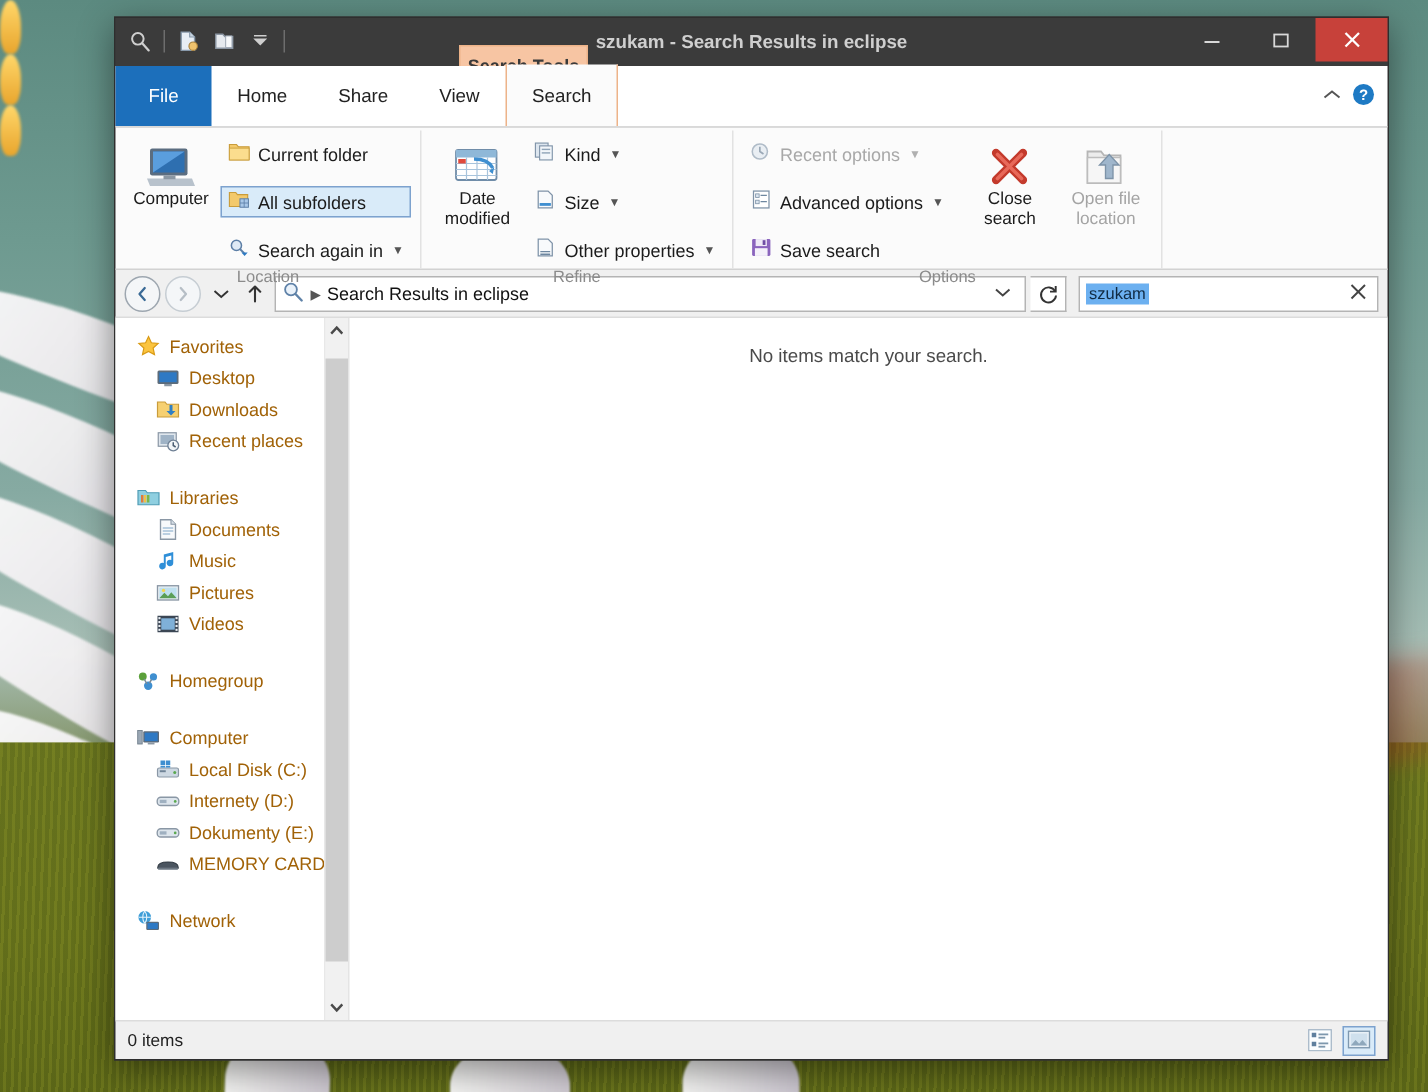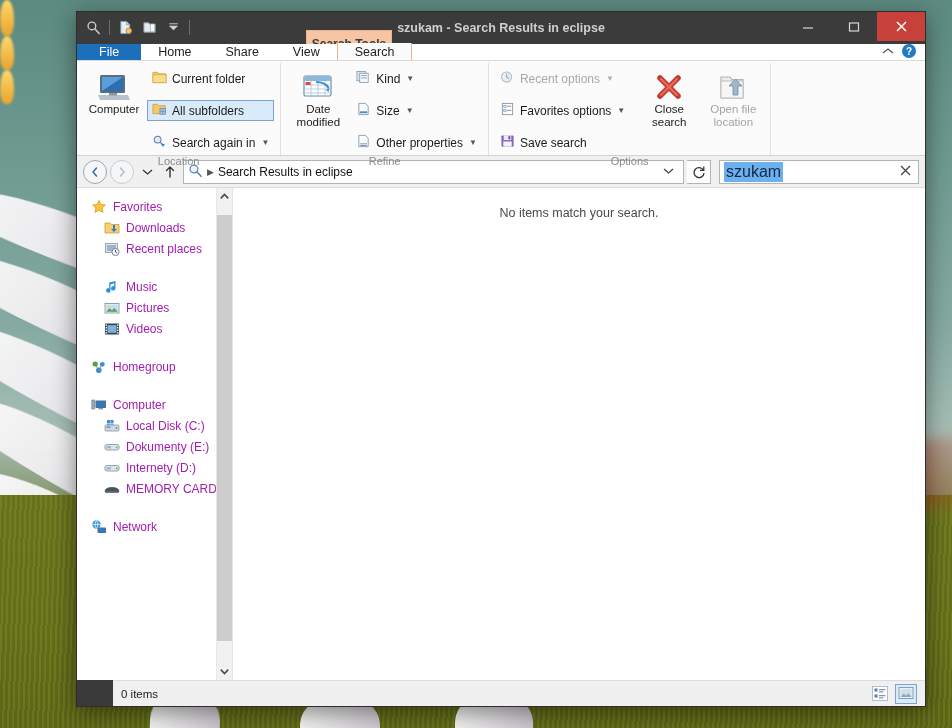--- a/index.html
+++ b/index.html
@@ -113,21 +113,21 @@
   }
   .wc {
     width: 46px; height: 29px;
     display: flex; align-items: center; justify-content: center;
     color: #d8d8d8;
   }
   #wc-close { background: #c7413a; width: 48px; }
 
   
   #tabstrip {
-    height: 17px; background: #ffffff;
+    height: 41px; background: #ffffff;
     display: flex; align-items: stretch;
     border-bottom: 1px solid #d9d9d9;
     position: relative; flex: none;
   }
   .tab {
     padding: 0 17px; display: flex; align-items: center;
     font-size: 12.5px; color: #222;
     white-space: nowrap;
   }
   #tab-file {
@@ -218,32 +218,32 @@
     border-left: none; background: #fff;
     display: flex; align-items: center; justify-content: center;
     color: #333; font-size: 13px;
   }
   #searchbox {
     width: 200px; height: 24px; background: #fff;
     border: 1px solid #b4b4b4; margin-left: 5px;
     display: flex; align-items: center; padding: 0 4px;
   }
   #search-value {
-    font-size: 16px; color: #111;
+    font-size: 11px; color: #111;
     background: #6cb0f0; color: #102a42;
     padding: 1px 2px;
   }
   #search-clear { margin-left: auto; color: #444; font-size: 12px; padding: 0 3px; }
 
   
   #bodyrow { flex: 1; display: flex; background: #fff; min-height: 0; }
 
   #nav {
     width: 139px; background: #fff;
-    padding: 8px 0 0 0; font-size: 12px; color: #a21caf;
+    padding: 8px 0 0 0; font-size: 12px; color: #a16207;
     overflow: hidden; position: relative; flex: none;
   }
   .navitem {
     display: flex; align-items: center; gap: 6px;
     height: 21px; padding-left: 14px; white-space: nowrap;
   }
   .navitem.child { padding-left: 27px; }
   .navgap { height: 17px; }
   .navicon { width: 16px; height: 16px; flex: none; position: relative; }
 
@@ -270,21 +270,21 @@
     position: relative;
   }
   #empty-msg { font-size: 12.5px; color: #4a4a4a; }
 
   
   #statusbar {
     height: 26px; background: #f0f0f0;
     border-top: 1px solid #dcdcdc;
     display: flex; align-items: center;
     padding: 0 8px; flex: none;
-    font-size: 11.5px; color: #222; margin-left: 36px;
+    font-size: 11.5px; color: #222;
   }
   #status-views { margin-left: auto; display: flex; gap: 4px; align-items: center; }
   .viewbtn {
     width: 22px; height: 20px;
     display: flex; align-items: center; justify-content: center;
   }
   .viewbtn.active { background: #d9ebf9; border: 1px solid #7da2ce; }
 </style>
 </head>
 <body>
@@ -514,21 +514,21 @@
           <div class="smallbtn">
             <span>
               <svg width="15" height="14" viewBox="0 0 16 14">
                 <rect x="2.5" y="1" width="11" height="12" fill="#fff" stroke="#7f93a8" stroke-width="0.9"></rect>
                 <rect x="4" y="3" width="2.5" height="2.5" fill="#dce6f0" stroke="#7f93a8" stroke-width="0.6"></rect>
                 <rect x="4" y="7.5" width="2.5" height="2.5" fill="#dce6f0" stroke="#7f93a8" stroke-width="0.6"></rect>
                 <line x1="7.5" y1="4" x2="12" y2="4" stroke="#6e87a0" stroke-width="0.9"></line>
                 <line x1="7.5" y1="8.5" x2="12" y2="8.5" stroke="#6e87a0" stroke-width="0.9"></line>
               </svg>
             </span>
-            <span>Favorites options</span>
+            <span>Advanced options</span>
             <span class="caret">▼</span>
           </div>
           <div class="smallbtn">
             <span>
               <svg width="15" height="14" viewBox="0 0 16 14">
                 <rect x="1.5" y="1" width="13" height="12" rx="1" fill="#8a64bd"></rect>
                 <rect x="4" y="1" width="8" height="5" fill="#efeaf7"></rect>
                 <rect x="9" y="1.8" width="2" height="3.4" fill="#6f4ea3"></rect>
                 <rect x="3.5" y="7.5" width="9" height="5.5" fill="#f4f1fa"></rect>
               </svg>
@@ -631,40 +631,75 @@
         <span class="navicon">
           <svg width="16" height="16" viewBox="0 0 16 16">
               <path d="M8 1.4l1.9 4.1 4.5.5-3.3 3 .9 4.4L8 11.3 4 13.4l.9-4.4-3.3-3 4.5-.5z" fill="#fbc43f" stroke="#d99a14" stroke-width="0.8"></path>
             </svg>
         </span>
         <span>Favorites</span>
       </div>
       <div class="navitem child">
         <span class="navicon">
           <svg width="16" height="16" viewBox="0 0 16 16">
+              <rect x="1" y="3" width="14" height="9" rx="1" fill="#5c6b7a"></rect>
+              <rect x="2.2" y="4.2" width="11.6" height="6.6" fill="#2e79c4"></rect>
+              <rect x="5.5" y="12" width="5" height="1.5" fill="#8b97a3"></rect>
+            </svg>
+        </span>
+        <span>Desktop</span>
+      </div>
+      <div class="navitem child">
+        <span class="navicon">
+          <svg width="16" height="16" viewBox="0 0 16 16">
               <path d="M1 3h5l1.2 1.5H15V13H1z" fill="#f6d071" stroke="#c99c3a" stroke-width="0.8"></path>
               <path d="M9 5v4h-2l3 3 3-3h-2V5z" fill="#2f7fc4"></path>
             </svg>
         </span>
         <span>Downloads</span>
       </div>
       <div class="navitem child">
         <span class="navicon">
           <svg width="16" height="16" viewBox="0 0 16 16">
               <rect x="1.5" y="2.5" width="12" height="9" fill="#dfe6ed" stroke="#8a97a5" stroke-width="0.8"></rect>
               <rect x="3" y="4" width="9" height="6" fill="#9fb3c6"></rect>
               <circle cx="11.5" cy="11" r="3.6" fill="#f2f5f8" stroke="#6f8095" stroke-width="0.9"></circle>
               <path d="M11.5 8.8V11l1.6 1" fill="none" stroke="#4a5d72" stroke-width="1"></path>
             </svg>
         </span>
         <span>Recent places</span>
       </div>
 
       <div class="navgap"></div>
 
+      <div class="navitem">
+        <span class="navicon">
+          <svg width="16" height="16" viewBox="0 0 16 16">
+              <path d="M1 3h5l1.2 1.5H15V12.5H1z" fill="#8fcfe0" stroke="#4f9cb5" stroke-width="0.8"></path>
+              <rect x="3" y="6" width="1.6" height="5" fill="#e07a3c"></rect>
+              <rect x="5" y="6" width="1.6" height="5" fill="#f0c24a"></rect>
+              <rect x="7" y="6" width="1.6" height="5" fill="#7ab648"></rect>
+            </svg>
+        </span>
+        <span>Libraries</span>
+      </div>
+      <div class="navitem child">
+        <span class="navicon">
+          <svg width="16" height="16" viewBox="0 0 16 16">
+              <path d="M3 1.5h7l3 3v10H3z" fill="#f7f9fb" stroke="#8a97a5" stroke-width="0.9"></path>
+              <path d="M10 1.5v3h3" fill="#d8e0e8" stroke="#8a97a5" stroke-width="0.7"></path>
+              <g stroke="#7ea6c8" stroke-width="0.8">
+                <line x1="4.5" y1="7" x2="11.5" y2="7"></line>
+                <line x1="4.5" y1="9" x2="11.5" y2="9"></line>
+                <line x1="4.5" y1="11" x2="9.5" y2="11"></line>
+              </g>
+            </svg>
+        </span>
+        <span>Documents</span>
+      </div>
       <div class="navitem child">
         <span class="navicon">
           <svg width="16" height="16" viewBox="0 0 16 16">
               <path d="M11.5 2v7.3a2.2 2.2 0 1 1-1.3-2V4.3L6.5 5.4v6a2.2 2.2 0 1 1-1.3-2V3.6z" fill="#2f8fd8"></path>
             </svg>
         </span>
         <span>Music</span>
       </div>
       <div class="navitem child">
         <span class="navicon">
@@ -741,31 +776,31 @@
         <span>Local Disk (C:)</span>
       </div>
       <div class="navitem child">
         <span class="navicon">
           <svg width="16" height="16" viewBox="0 0 16 16">
               <rect x="0.8" y="5.5" width="14.4" height="5.5" rx="2.4" fill="#dde5ec" stroke="#8a97a5" stroke-width="0.9"></rect>
               <rect x="2.5" y="7.2" width="4.5" height="2.2" fill="#9fb0c0"></rect>
               <circle cx="12.8" cy="8.3" r="0.9" fill="#5aa84f"></circle>
             </svg>
         </span>
-        <span>Dokumenty (E:)</span>
+        <span>Internety (D:)</span>
       </div>
       <div class="navitem child">
         <span class="navicon">
           <svg width="16" height="16" viewBox="0 0 16 16">
               <rect x="0.8" y="5.5" width="14.4" height="5.5" rx="2.4" fill="#dde5ec" stroke="#8a97a5" stroke-width="0.9"></rect>
               <rect x="2.5" y="7.2" width="4.5" height="2.2" fill="#9fb0c0"></rect>
               <circle cx="12.8" cy="8.3" r="0.9" fill="#5aa84f"></circle>
             </svg>
         </span>
-        <span>Internety (D:)</span>
+        <span>Dokumenty (E:)</span>
       </div>
       <div class="navitem child">
         <span class="navicon">
           <svg width="16" height="16" viewBox="0 0 16 16">
               <path d="M1.2 10.2c0-2.4 2.6-3.6 6.8-3.6s6.8 1.2 6.8 3.6v0.6H1.2z" fill="#4b5560" stroke="#333b44" stroke-width="0.7"></path>
               <rect x="1.2" y="10.4" width="13.6" height="1.5" rx="0.7" fill="#6c7782"></rect>
             </svg>
         </span>
         <span>MEMORY CARD</span>
       </div>

